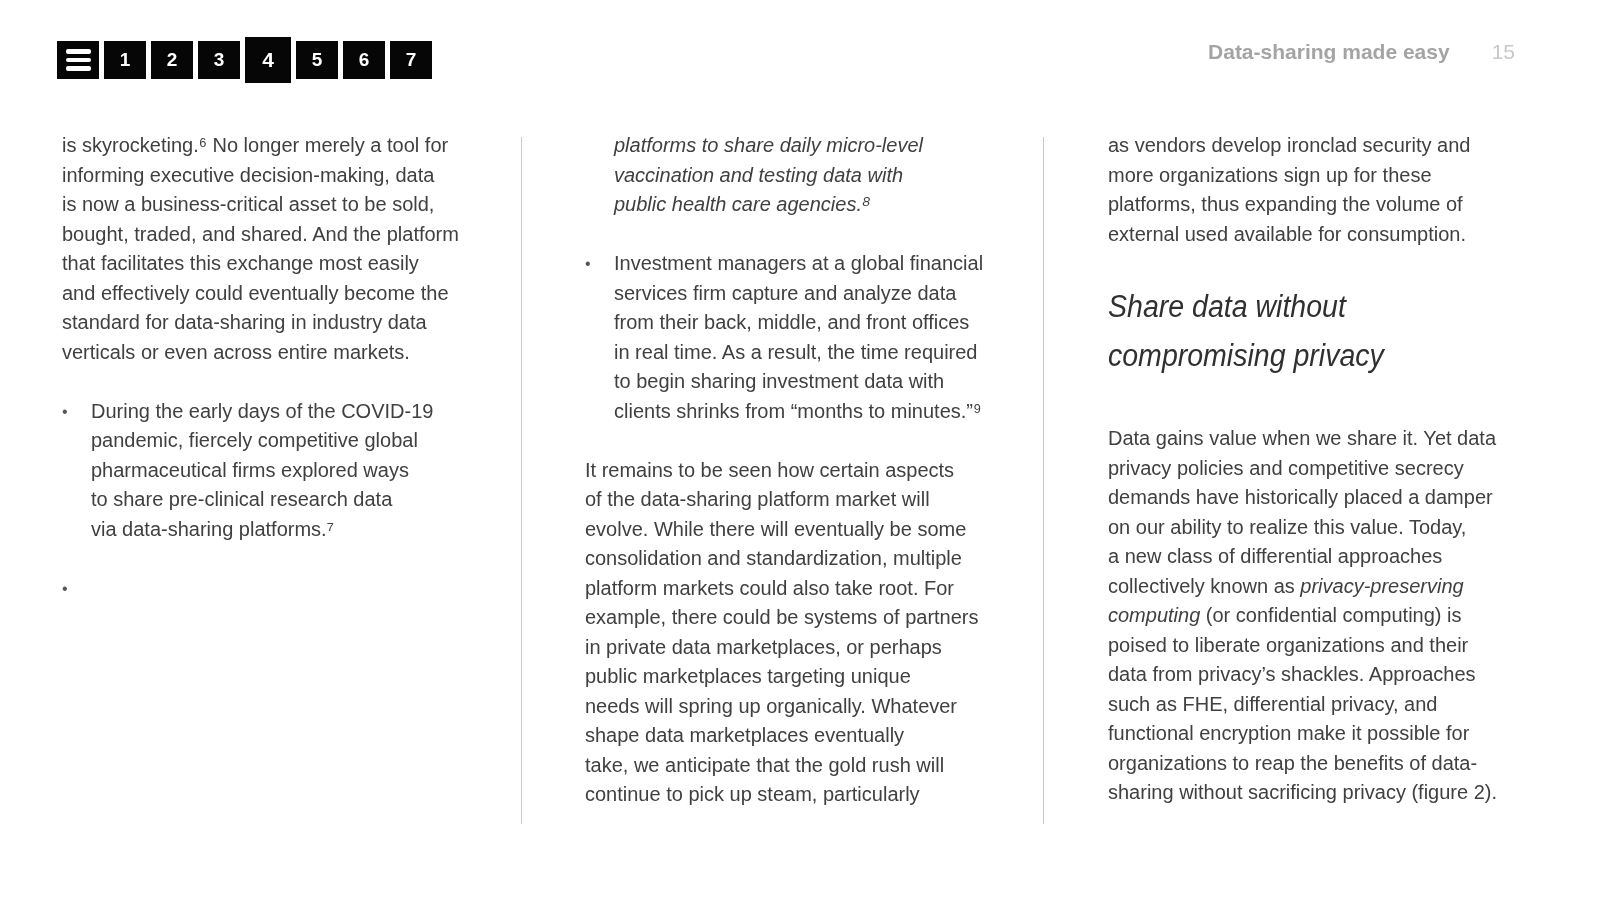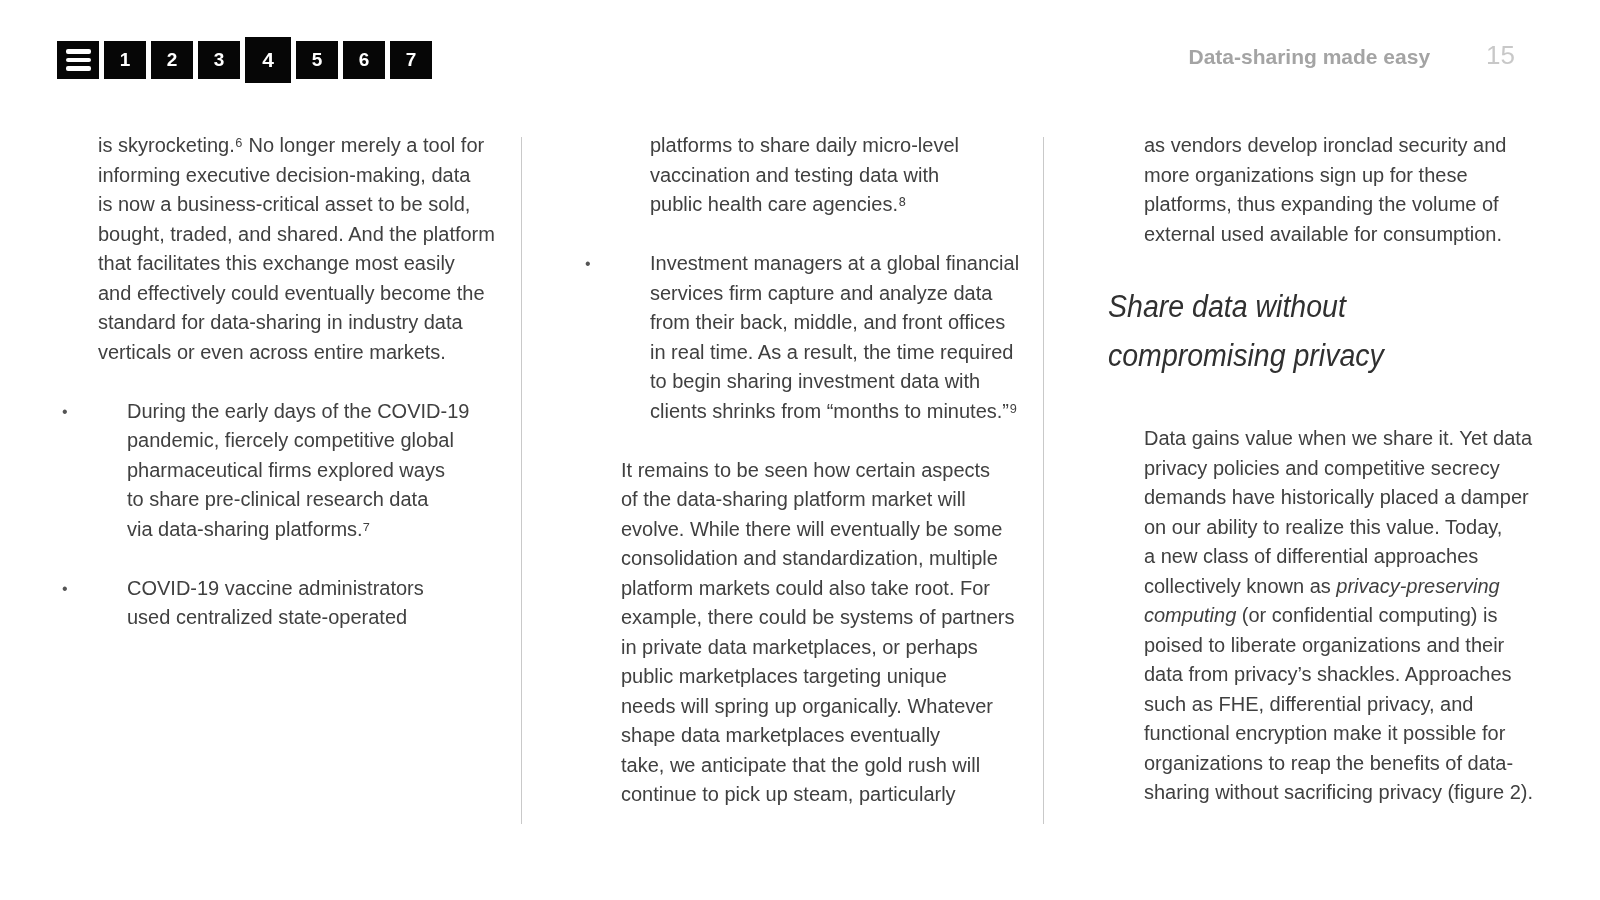--- a/index.html
+++ b/index.html
@@ -30,54 +30,54 @@
     user-select: none;
   }
   .nav-box.active { width: 46px; height: 46px; font-size: 21px; }
   .hamburger { display: flex; flex-direction: column; gap: 4px; }
   .hamburger i {
     display: block; width: 25px; height: 4.5px;
     background: #ffffff; border-radius: 2px;
   }
   .header-right {
     position: absolute; right: 85px; top: 40px;
-    display: flex; align-items: baseline; gap: 56px;
+    display: flex; align-items: baseline; gap: 42px;
   }
   .doc-title { font-size: 21px; font-weight: 700; color: #a4a4a4; }
-  .page-num  { font-size: 26px; font-weight: 400; color: #c8c8c8; }
+  .page-num  { font-size: 21px; font-weight: 400; color: #c8c8c8; }
 
   
   .divider {
     position: absolute; top: 137px; width: 1px; height: 687px;
     background: #c9c9c9;
   }
   .divider.d1 { left: 521px; }
   .divider.d2 { left: 1043px; }
 
   
   .col {
     position: absolute; top: 131px;
     color: #404040;
     font-size: 20px; line-height: 29.5px;
     font-weight: 400;
   }
   .col1 { left: 62px;   width: 450px; }
   .col2 { left: 585px;  width: 450px; }
   .col3 { left: 1108px; width: 440px; }
 
-  .para, .bullet-text { white-space: pre; margin-left: 36px; }
+  .para, .bullet-text { white-space: pre; }
   .para { margin-bottom: 29.5px; }
 
   .bullet-row { display: flex; margin-bottom: 29.5px; }
   .bullet-row:last-child, .para:last-child { margin-bottom: 0; }
   .bullet {
     width: 29px; flex: 0 0 29px;
     font-size: 16px; color: #555555;
   }
-  .indent-cont { padding-left: 29px; }
+  .indent-cont { padding-left: 29px; font-style: italic; }
 
   .section-heading {
     font-style: italic;
     font-weight: 300;
     font-size: 31px;
     line-height: 49px;
     color: #303030;
     white-space: pre;
     margin-top: 33px;
     margin-bottom: 44px;
@@ -129,22 +129,20 @@
     <div class="bullet-row">
       <span class="bullet">•</span>
       <span class="bullet-text">During the early days of the COVID-19
 pandemic, fiercely competitive global
 pharmaceutical firms explored ways
 to share pre-clinical research data
 via data-sharing platforms.⁷</span>
     </div>
     <div class="bullet-row">
       <span class="bullet">•</span>
-      <span class="bullet-text">COVID-19 vaccine administrators
-used centralized state-operated</span>
     </div>
   </div>
 
   <div class="col col2">
     <p class="para indent-cont">platforms to share daily micro-level
 vaccination and testing data with
 public health care agencies.⁸</p>
     <div class="bullet-row">
       <span class="bullet">•</span>
       <span class="bullet-text">Investment managers at a global financial

